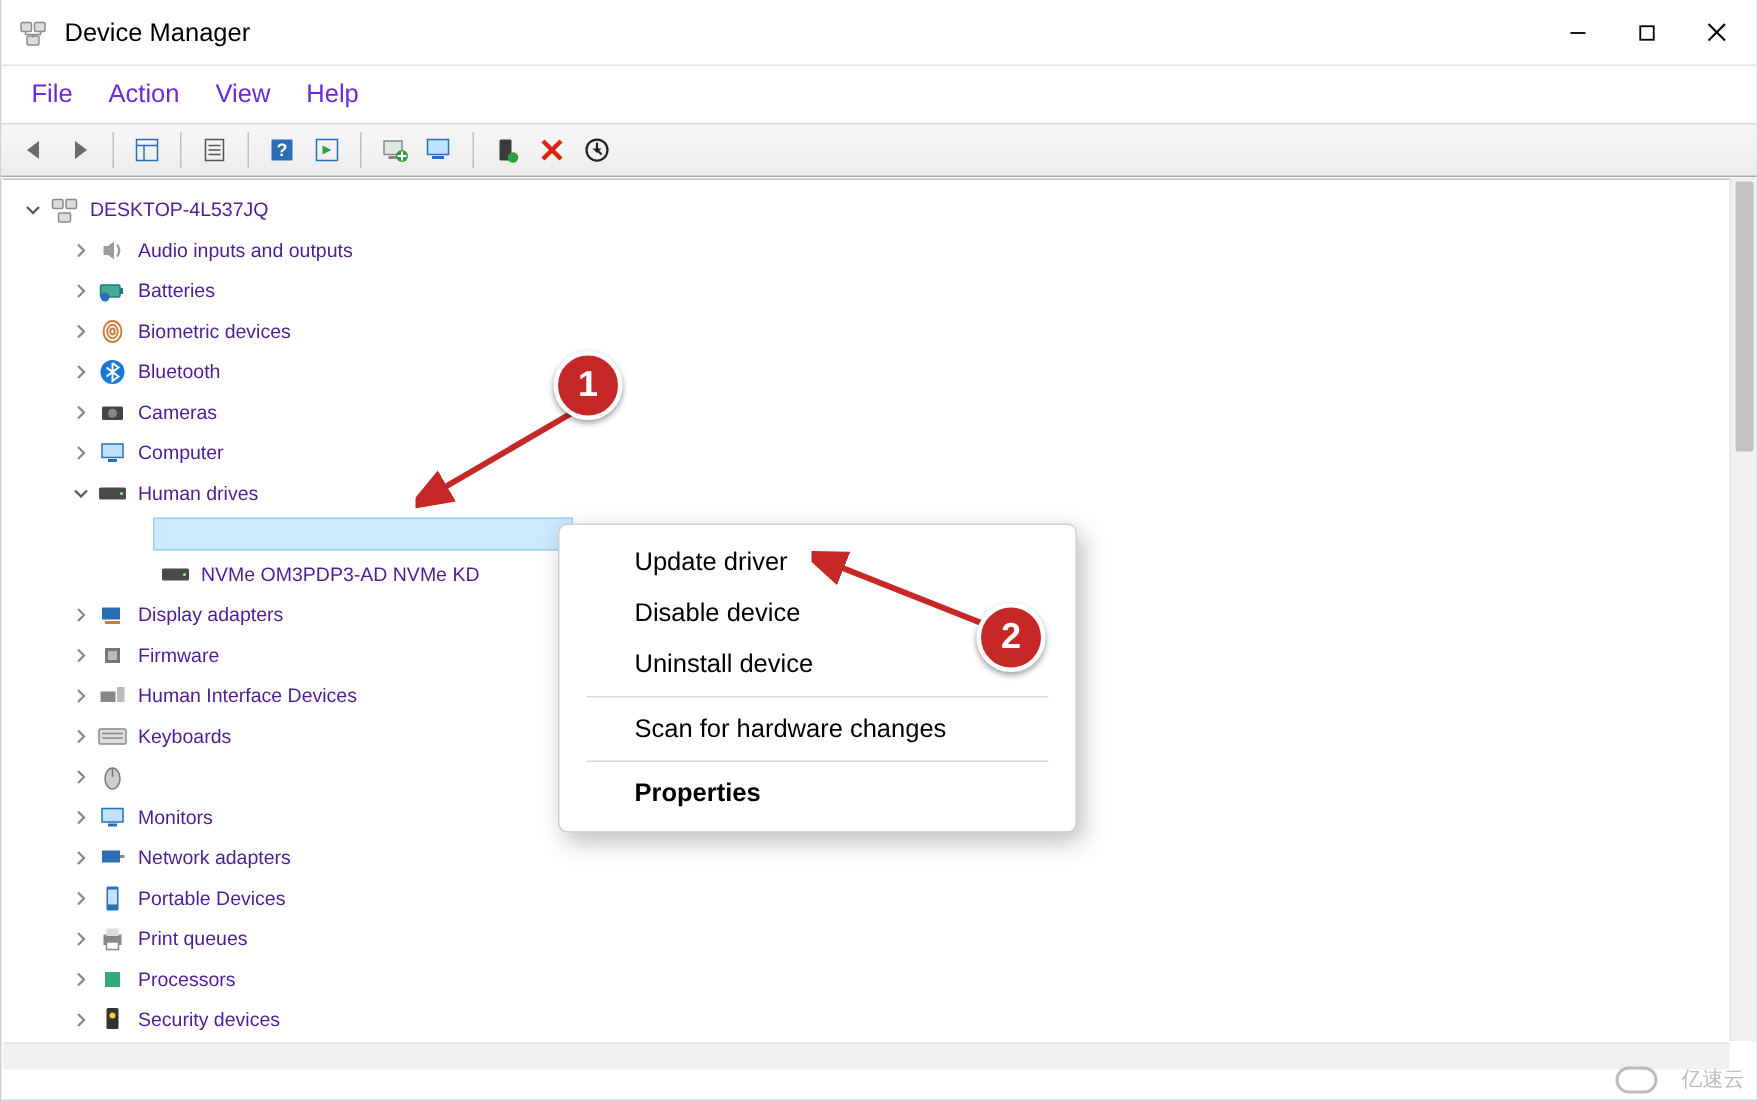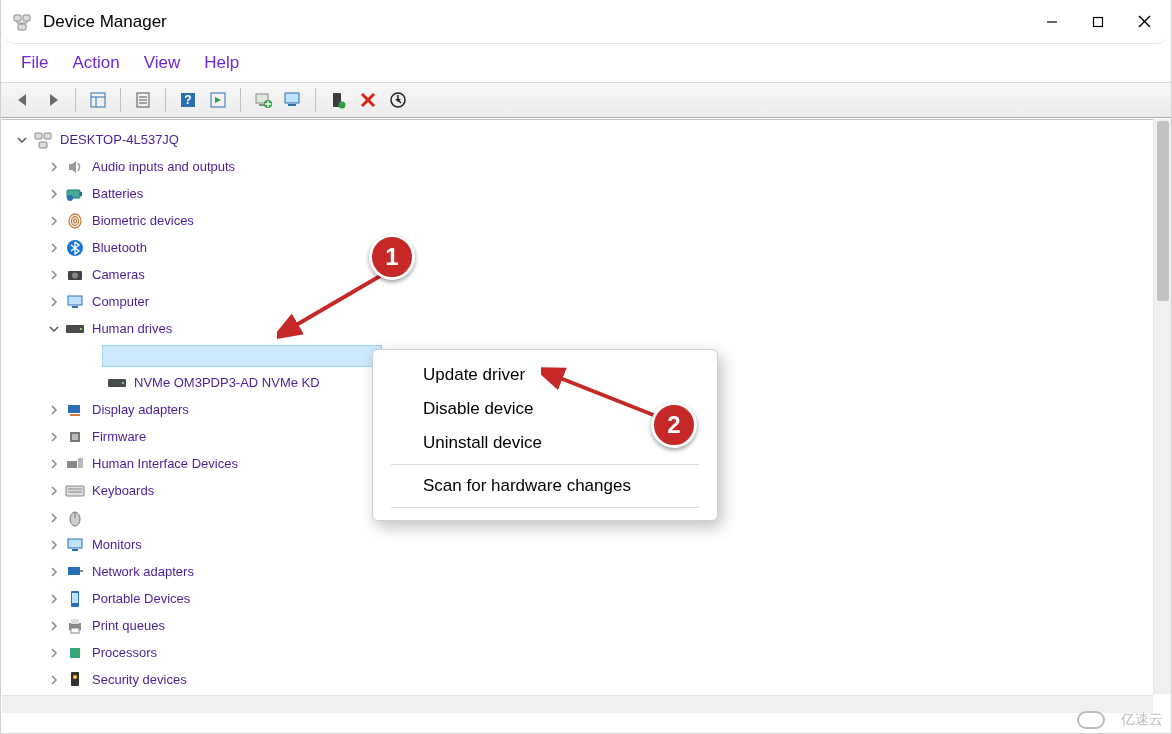--- a/index.html
+++ b/index.html
@@ -21,21 +21,20 @@
     border-top: none;
   }
   
   .titlebar {
     height: 44px;
     display: flex;
     align-items: center;
     padding: 0 4px 0 10px;
     background: #fff;
     border-bottom: 1px solid #e4e4e4;
-    border-radius: 15px;
   }
   .titlebar .app-icon {
     width: 22px; height: 22px;
     margin-right: 10px;
     display:flex;align-items:center;justify-content:center;
   }
   .titlebar .title { font-size: 17px; color: #000; }
   .win-controls { margin-left: auto; display: flex; }
   .win-btn {
     width: 46px; height: 32px;
@@ -635,20 +634,21 @@
     </div>
   </div>
 
   <div class="context-menu">
     <div class="cm-item">Update driver</div>
     <div class="cm-item">Disable device</div>
     <div class="cm-item">Uninstall device</div>
     <div class="cm-sep"></div>
     <div class="cm-item">Scan for hardware changes</div>
     <div class="cm-sep"></div>
+    <div class="cm-item cm-bold">Properties</div>
   </div>
 
   <svg class="arrow-svg" style="left:276px;top:262px;" width="130" height="80">
     <defs>
         <marker id="ah1" markerWidth="10" markerHeight="10" refX="2" refY="3" orient="auto">
           <path d="M0,0 L0,6 L8,3 z" fill="#c62828"></path>
         </marker>
       </defs>
     <line x1="110" y1="10" x2="14" y2="66" stroke="#c62828" stroke-width="4" marker-end="url(#ah1)"></line>
   </svg>

